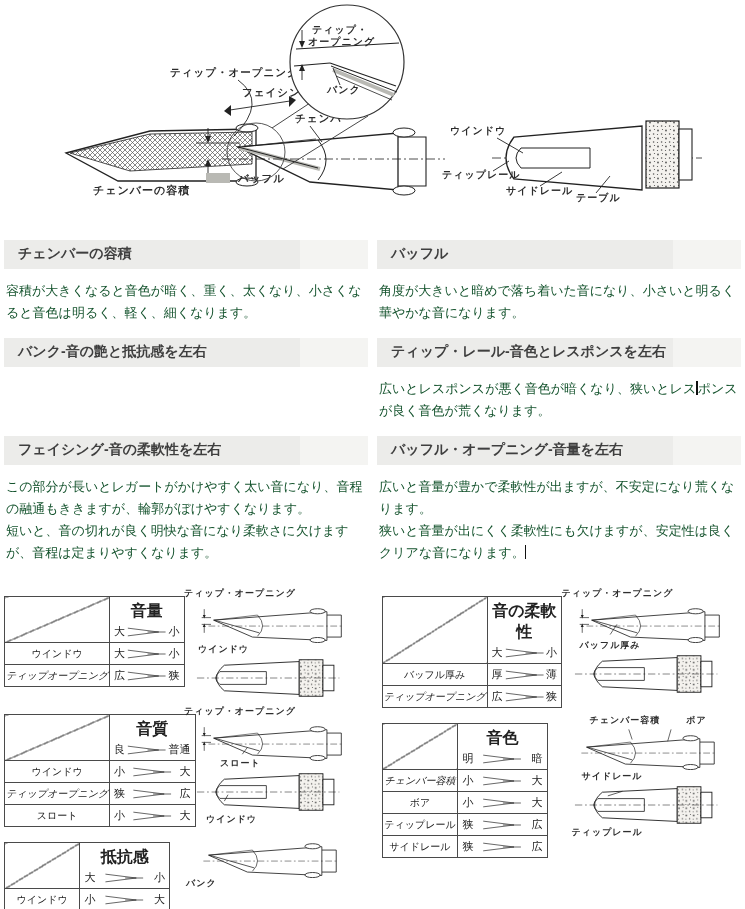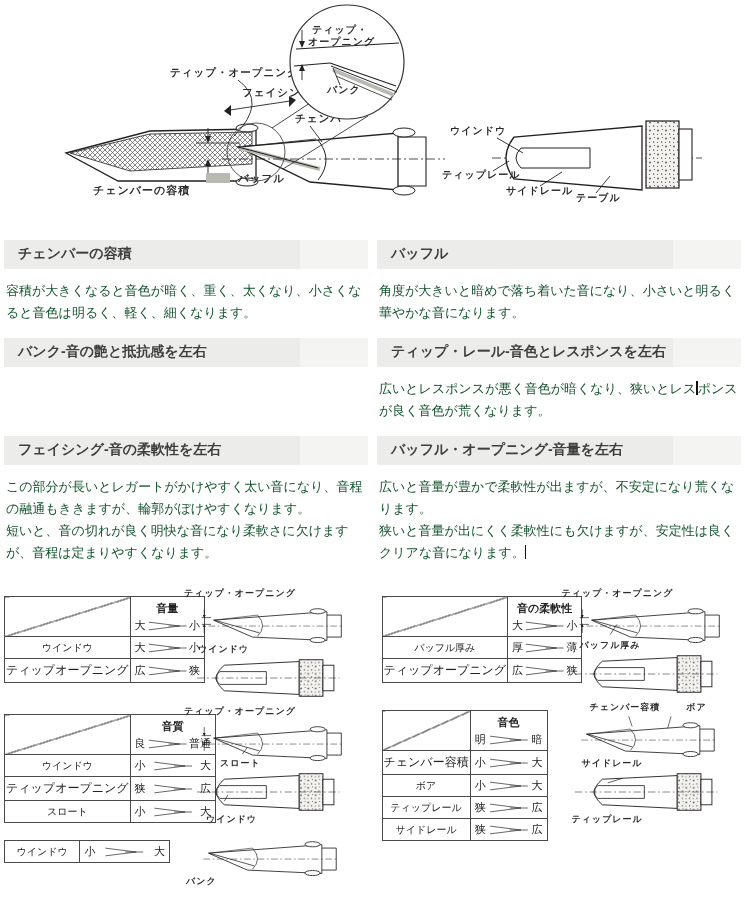--- a/index.html
+++ b/index.html
@@ -33,23 +33,23 @@
   .tblwrap { width:172px; padding-top:8px; flex:none; }
   table.rel { border-collapse:collapse; width:166px; color:#222; }
   table.rel td { border:1px solid #4a4a4a; }
   .c-diag, .c-l { width:76px; }
   .c-diag {
     background-image:linear-gradient(to bottom right,
       transparent calc(50% - 0.6px), #5a5a5a calc(50% - 0.6px),
       #5a5a5a calc(50% + 0.6px), transparent calc(50% + 0.6px));
   }
   .c-l { text-align:center; font-size:10px; padding:3px 1px; white-space:nowrap; }
-  .c-l.sm { font-size:12px; }
+  .c-l.sm { font-size:10px;font-style:italic; }
   .c-q { width:90px; padding:1px 3px; }
-  .q-t { text-align:center; font-size:11px; font-weight:bold; padding-top:3px; color:#222; }
+  .q-t { text-align:center; font-size:16px; font-weight:bold; padding-top:3px; color:#222; }
   .pairline { display:flex; align-items:center; padding:2px 1px; }
   .pairline span { font-size:11px; white-space:nowrap; }
   svg.wedge { flex:1; height:12px; margin:0 2px; min-width:30px; }
 
   .dgroup { flex:1; position:relative; padding-left:2px; }
   .dg-label { font-size:9px; font-weight:bold; color:#2e2e2e; letter-spacing:1px; line-height:11px; }
   .dg-top    { margin:0 0 0 6px; }
   .dg-mid    { margin:1px 0 0 20px; }
   .dg-side   { margin:-3px 0 0 42px; }
   .dg-bot    { margin:1px 0 0 28px; }
@@ -355,20 +355,33 @@
           </svg>
         <div class="dg-label dg-bot">ウインドウ</div>
       </div>
     </div>
 
     <div class="brow">
       <div class="tblwrap">
         <table class="rel">
           <tbody>
             <tr>
+              <td class="c-diag"></td>
+              <td class="c-q">
+                <div class="q-t">抵抗感</div>
+                <div class="pairline">
+                    <span>大</span>
+                    <svg class="wedge" viewBox="0 0 46 14">
+                      <use href="#wedge-sym"></use>
+                    </svg>
+                    <span>小</span>
+                  </div>
+              </td>
+            </tr>
+            <tr>
                 <td class="c-l">ウインドウ</td>
                 <td class="c-q">
                   <div class="pairline">
                     <span>小</span>
                     <svg class="wedge" viewBox="0 0 46 14">
                       <use href="#wedge-sym"></use>
                     </svg>
                     <span>大</span>
                   </div>
                 </td>

